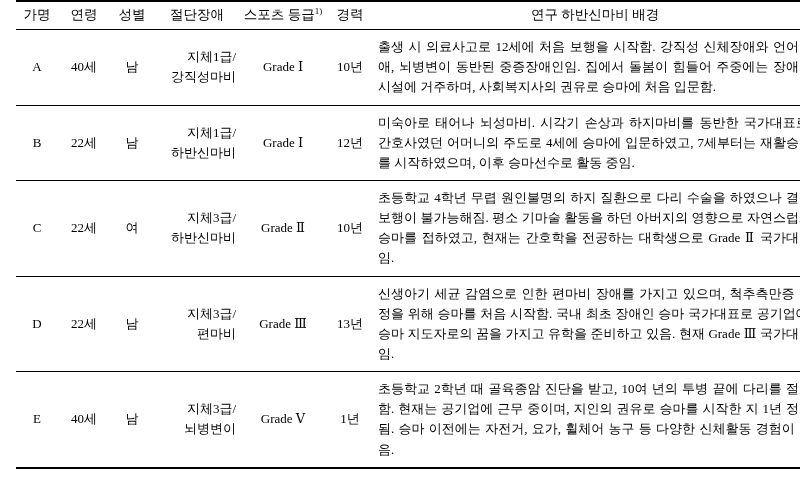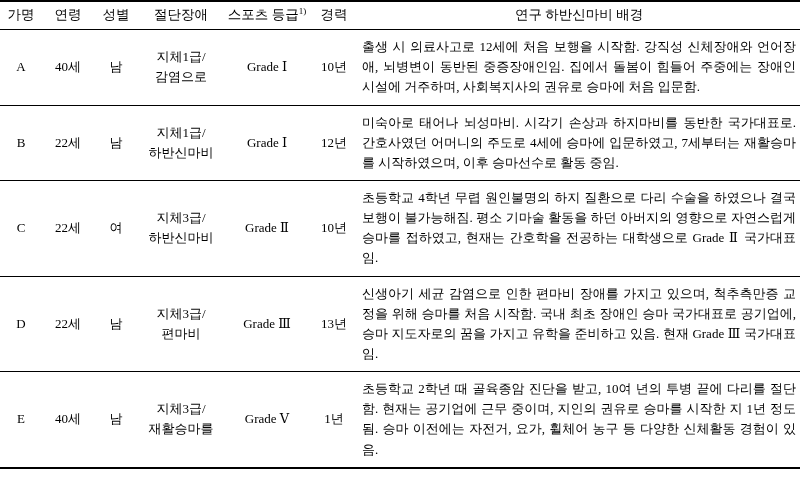--- a/index.html
+++ b/index.html
@@ -12,20 +12,21 @@
     height: 498px;
     font-family: "Liberation Serif", "DejaVu Serif", serif;
     color: #000000;
     overflow: hidden;
   }
   .sheet {
     width: 800px;
     height: 354px;
     position: relative;
     box-sizing: border-box;
+    padding-left: 16px;
   }
   table.participants {
     border-collapse: collapse;
     width: 800px;
     table-layout: fixed;
     font-size: 13px;
   }
   table.participants col.c-id      { width: 42px; }
   table.participants col.c-age     { width: 52px; }
   table.participants col.c-sex     { width: 44px; }
@@ -65,20 +66,21 @@
     font-size: 12.6px;
     line-height: 1.58;
   }
   .stacked {
     display: block;
     text-align: center;
   }
   .stacked span {
     display: block;
     white-space: nowrap;
+    text-align: right;
   }
   .sup {
     font-size: 9px;
     vertical-align: super;
     line-height: 0;
   }
   .hdr-inner {
     display: inline-block;
   }
 </style>
@@ -108,21 +110,21 @@
       </tr>
     </thead>
     <tbody>
       <tr>
         <td class="cell-center">A</td>
         <td class="cell-center">40세</td>
         <td class="cell-center">남</td>
         <td class="cell-center">
           <span class="stacked">
             <span>지체1급/</span>
-            <span>감염으로</span>
+            <span>강직성마비</span>
           </span>
         </td>
         <td class="cell-center">Grade Ⅰ</td>
         <td class="cell-center">10년</td>
         <td class="cell-bg">출생 시 의료사고로 12세에 처음 보행을 시작함. 강직성 신체장애와 언어장애, 뇌병변이 동반된 중증장애인임. 집에서 돌봄이 힘들어 주중에는 장애인시설에 거주하며, 사회복지사의 권유로 승마에 처음 입문함.</td>
       </tr>
       <tr>
         <td class="cell-center">B</td>
         <td class="cell-center">22세</td>
         <td class="cell-center">남</td>
@@ -164,21 +166,21 @@
         <td class="cell-center">13년</td>
         <td class="cell-bg">신생아기 세균 감염으로 인한 편마비 장애를 가지고 있으며, 척추측만증 교정을 위해 승마를 처음 시작함. 국내 최초 장애인 승마 국가대표로 공기업에, 승마 지도자로의 꿈을 가지고 유학을 준비하고 있음. 현재 Grade Ⅲ 국가대표임.</td>
       </tr>
       <tr>
         <td class="cell-center">E</td>
         <td class="cell-center">40세</td>
         <td class="cell-center">남</td>
         <td class="cell-center">
           <span class="stacked">
             <span>지체3급/</span>
-            <span>재활승마를</span>
+            <span>뇌병변이</span>
           </span>
         </td>
         <td class="cell-center">Grade Ⅴ</td>
         <td class="cell-center">1년</td>
         <td class="cell-bg">초등학교 2학년 때 골육종암 진단을 받고, 10여 년의 투병 끝에 다리를 절단함. 현재는 공기업에 근무 중이며, 지인의 권유로 승마를 시작한 지 1년 정도 됨. 승마 이전에는 자전거, 요가, 휠체어 농구 등 다양한 신체활동 경험이 있음.</td>
       </tr>
     </tbody>
   </table>
 </div>
 

